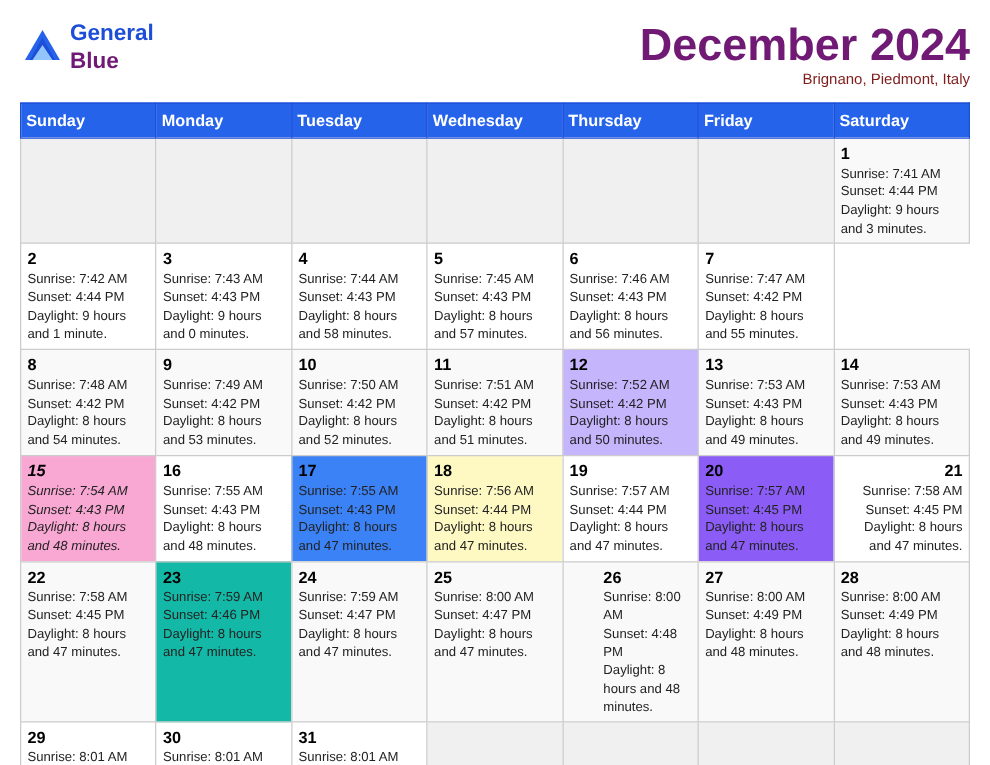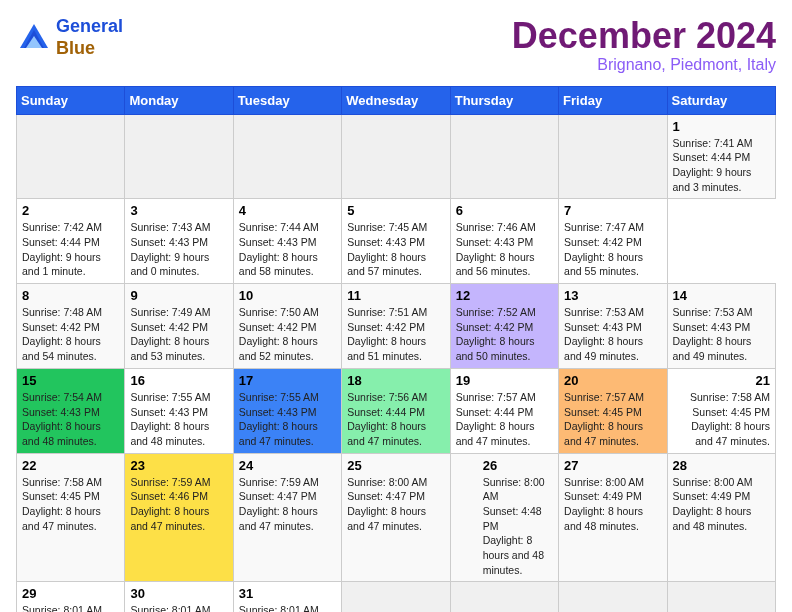--- a/index.html
+++ b/index.html
@@ -20,37 +20,37 @@
       display: flex;
       align-items: center;
       gap: 4px;
     }
     .logo-text {
       font-size: 18px;
       font-weight: bold;
       line-height: 1.2;
     }
     .logo-general { color: #1d4ed8; }
-    .logo-blue { color: #a16207; }
+    .logo-blue { color: #701a75; }
     .logo-icon {
       width: 36px;
       height: 36px;
     }
     .title-block {
       text-align: right;
     }
     .month-title {
       font-size: 36px;
       font-weight: bold;
       color: #701a75;
       line-height: 1.1;
     }
     .location {
-      font-size: 16px;
-      color: #8b5cf6;
+      font-size: 12px;
+      color: #7f1d1d;
     }
     table {
       width: 100%;
       border-collapse: collapse;
       font-size: 11px;
     }
     thead tr th {
       background-color: #2563eb;
       color: #fff;
       padding: 6px 4px;
@@ -186,55 +186,55 @@
         <td style="background: rgb(249, 249, 249);">
           <span class="day-num">13</span>
           <div class="day-info">Sunrise: 7:53 AM<br>Sunset: 4:43 PM<br>Daylight: 8 hours and 49 minutes.</div>
         </td>
         <td style="background: rgb(249, 249, 249);">
           <span class="day-num">14</span>
           <div class="day-info">Sunrise: 7:53 AM<br>Sunset: 4:43 PM<br>Daylight: 8 hours and 49 minutes.</div>
         </td>
       </tr>
       <tr>
-        <td style="background: #22c55e;">
+        <td style="background: #f9a8d4; font-style: italic;">
           <span class="day-num">15</span>
           <div class="day-info">Sunrise: 7:54 AM<br>Sunset: 4:43 PM<br>Daylight: 8 hours and 48 minutes.</div>
         </td>
         <td style="background: rgb(255, 255, 255);">
           <span class="day-num">16</span>
           <div class="day-info">Sunrise: 7:55 AM<br>Sunset: 4:43 PM<br>Daylight: 8 hours and 48 minutes.</div>
         </td>
         <td style="background: #3b82f6;">
           <span class="day-num">17</span>
           <div class="day-info">Sunrise: 7:55 AM<br>Sunset: 4:43 PM<br>Daylight: 8 hours and 47 minutes.</div>
         </td>
-        <td style="background: #86efac;">
+        <td style="background: #fef9c3;">
           <span class="day-num">18</span>
           <div class="day-info">Sunrise: 7:56 AM<br>Sunset: 4:44 PM<br>Daylight: 8 hours and 47 minutes.</div>
         </td>
         <td style="background: rgb(255, 255, 255);">
           <span class="day-num">19</span>
           <div class="day-info">Sunrise: 7:57 AM<br>Sunset: 4:44 PM<br>Daylight: 8 hours and 47 minutes.</div>
         </td>
-        <td style="background: #fdba74;">
+        <td style="background: #8b5cf6;">
           <span class="day-num">20</span>
           <div class="day-info">Sunrise: 7:57 AM<br>Sunset: 4:45 PM<br>Daylight: 8 hours and 47 minutes.</div>
         </td>
         <td style="background: rgb(255, 255, 255); text-align: right;">
           <span class="day-num">21</span>
           <div class="day-info">Sunrise: 7:58 AM<br>Sunset: 4:45 PM<br>Daylight: 8 hours and 47 minutes.</div>
         </td>
       </tr>
       <tr>
         <td style="background: rgb(249, 249, 249); margin-top: 32px;">
           <span class="day-num">22</span>
           <div class="day-info">Sunrise: 7:58 AM<br>Sunset: 4:45 PM<br>Daylight: 8 hours and 47 minutes.</div>
         </td>
-        <td style="background: #fde047;">
+        <td style="background: #14b8a6;">
           <span class="day-num">23</span>
           <div class="day-info">Sunrise: 7:59 AM<br>Sunset: 4:46 PM<br>Daylight: 8 hours and 47 minutes.</div>
         </td>
         <td style="background: rgb(249, 249, 249);">
           <span class="day-num">24</span>
           <div class="day-info">Sunrise: 7:59 AM<br>Sunset: 4:47 PM<br>Daylight: 8 hours and 47 minutes.</div>
         </td>
         <td style="background: rgb(249, 249, 249);">
           <span class="day-num">25</span>
           <div class="day-info">Sunrise: 8:00 AM<br>Sunset: 4:47 PM<br>Daylight: 8 hours and 47 minutes.</div>

